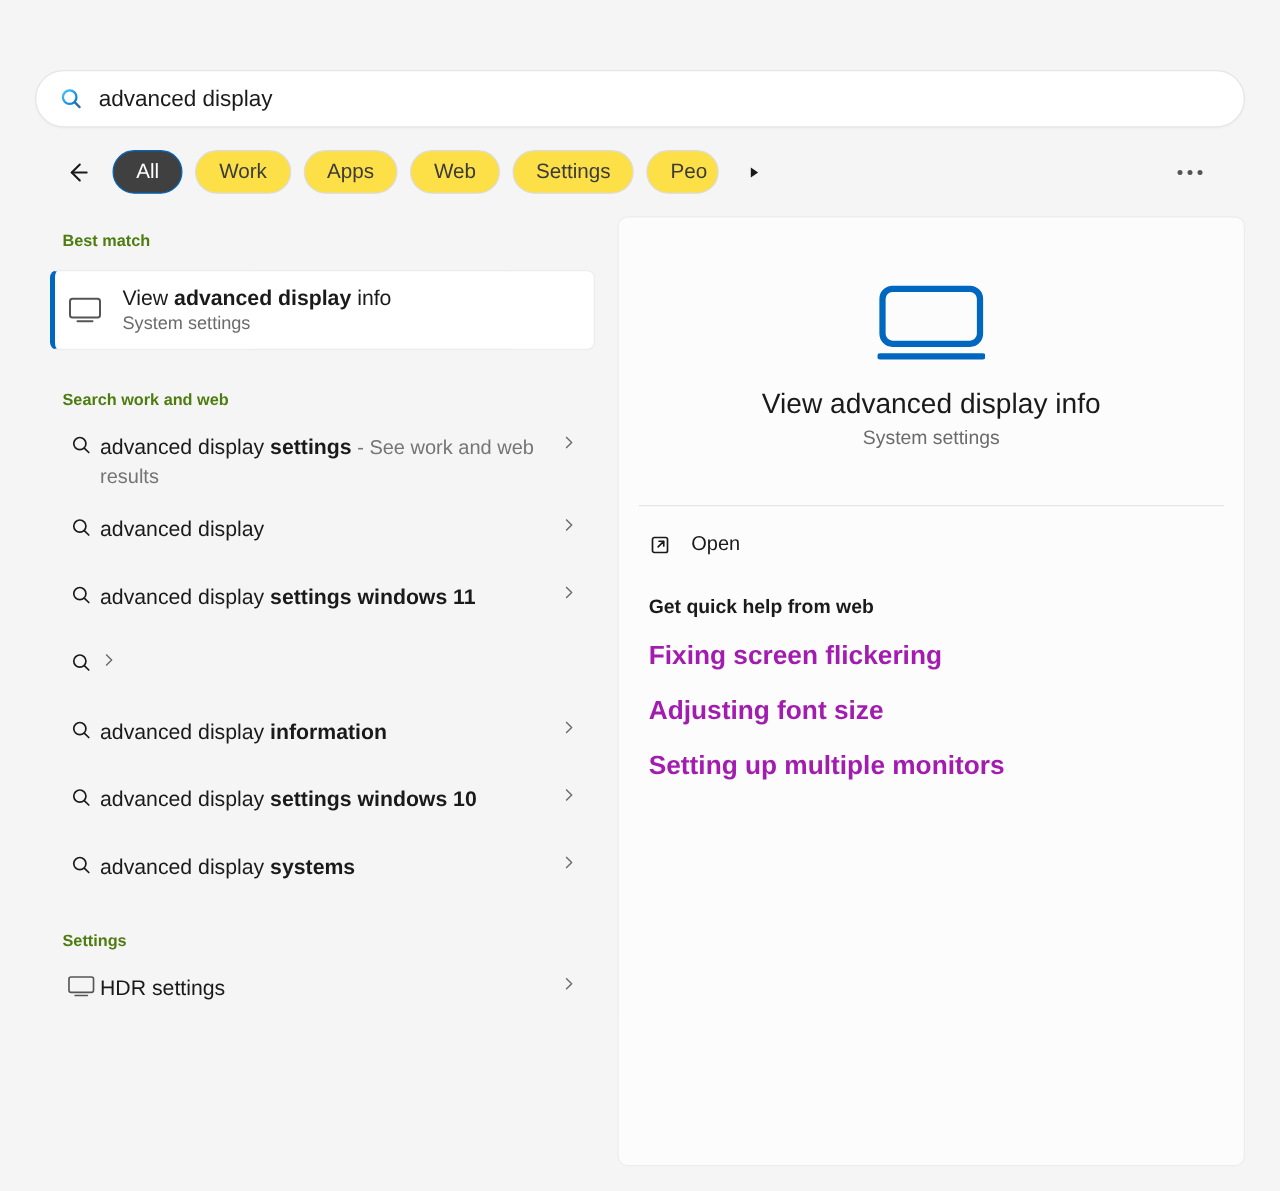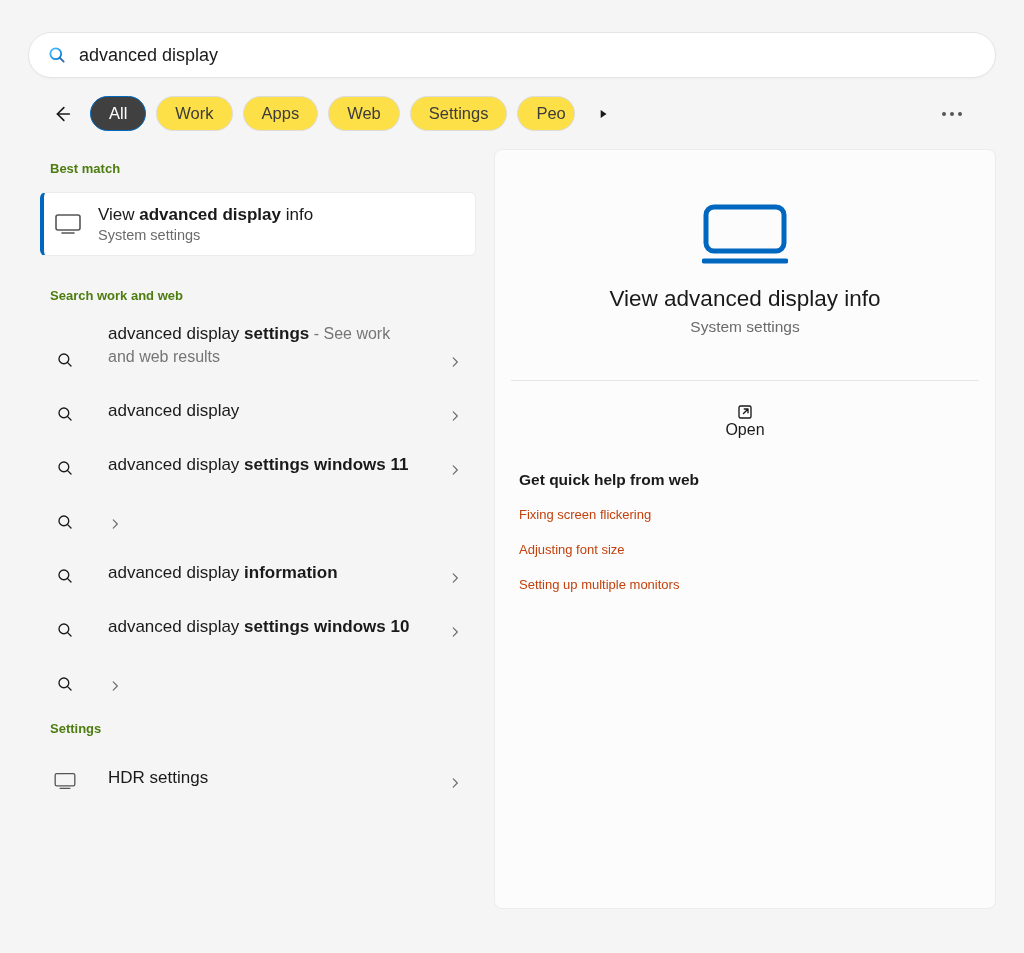--- a/index.html
+++ b/index.html
@@ -6,20 +6,21 @@
   body {
     width: 1024px;
     height: 953px;
     background: #f5f5f5;
     font-family: "Segoe UI", -apple-system, sans-serif;
     color: #1a1a1a;
     overflow: hidden;
   }
   .window {
     padding: 20px 14px;
+    margin-top: 24px;
   }
   .search-bar {
     background: #fff;
     border: 1px solid #e5e5e5;
     border-radius: 24px;
     height: 46px;
     display: flex;
     align-items: center;
     padding: 0 18px;
     margin: 12px 14px 18px 14px;
@@ -95,45 +96,45 @@
     padding: 12px 18px 12px 10px;
     margin: 6px 4px 14px 4px;
   }
   .best-match .icon { width:28px; display:flex; justify-content:center; }
   .bm-title { font-size: 17px; color:#1a1a1a; }
   .bm-title .bold { font-weight:600; }
   .bm-sub { font-size: 14.5px; color:#6b6b6b; margin-top:2px;}
 
   .result-list { padding: 0 4px; }
   .result-item {
-    display:flex; align-items:flex-end; gap:32px;
+    display:flex; align-items:flex-start; gap:4px;
     padding: 10px 14px;
     border-radius:6px;
     min-height: 54px;
     cursor:pointer;
   }
   .result-item .icon { width:22px; display:flex; justify-content:center; flex-shrink:0;}
   .result-item .result-text { flex:1; font-size:17px; color:#1a1a1a; line-height:1.35; }
   .result-item .result-text .bold { font-weight:600; }
   .result-item .result-text .suffix { color:#757575; font-size:16px; }
   .result-item .chevron { color:#6b6b6b; display:flex; }
 
   
   .preview-hero { text-align:center; padding: 54px 20px 26px 20px; }
   .preview-hero .big-icon { display:flex; justify-content:center; margin-bottom:22px;}
   .preview-title { font-size:22.5px; font-weight:400; color:#1a1a1a; }
   .preview-sub { font-size:15.5px; color:#6b6b6b; margin-top:6px;}
   .hr { height:1px; background:#e5e5e5; margin: 18px 16px 0 16px; }
 
-  .action-row { display:flex; align-items:center; padding: 22px 24px 8px 24px; cursor:pointer;flex-direction:column;}
+  .action-row { display:flex; align-items:center; gap:16px; padding: 22px 24px 8px 24px; cursor:pointer;}
   .action-row .icon { display:flex; }
   .action-row .label { font-size:16px; color:#1a1a1a; }
 
   .help-heading { font-size:15.5px; font-weight:600; color:#1a1a1a; padding: 24px 24px 8px 24px;}
-  .help-link { font-size:13px; color:#c2410c; padding: 10px 24px; cursor:pointer;}
+  .help-link { font-size:21px; color:#a21caf; padding: 10px 24px; cursor:pointer;font-weight:bold;}
 
   svg { display:block; }
 </style>
 </head>
 <body>
 
 <div class="window">
 
   <div class="search-bar">
     <span class="icon">
@@ -284,20 +285,21 @@
               </svg>
     </span>
           </div>
           <div class="result-item">
     <span class="icon">
       <svg width="18" height="18" viewBox="0 0 24 24">
                 <circle cx="10.5" cy="10.5" r="6.5" fill="none" stroke="#1a1a1a" stroke-width="1.8"></circle>
                 <line x1="15.5" y1="15.5" x2="20" y2="20" stroke="#1a1a1a" stroke-width="1.8" stroke-linecap="round"></line>
               </svg>
     </span>
+    <span class="result-text"><span>advanced display </span><span class="bold">systems</span><span></span></span>
     <span class="chevron">
       <svg width="14" height="14" viewBox="0 0 24 24">
                 <path d="M9 5l7 7-7 7" fill="none" stroke="#6b6b6b" stroke-width="2" stroke-linecap="round" stroke-linejoin="round"></path>
               </svg>
     </span>
           </div>
         </div>
 
       <div class="section-heading sub">Settings</div>
 

